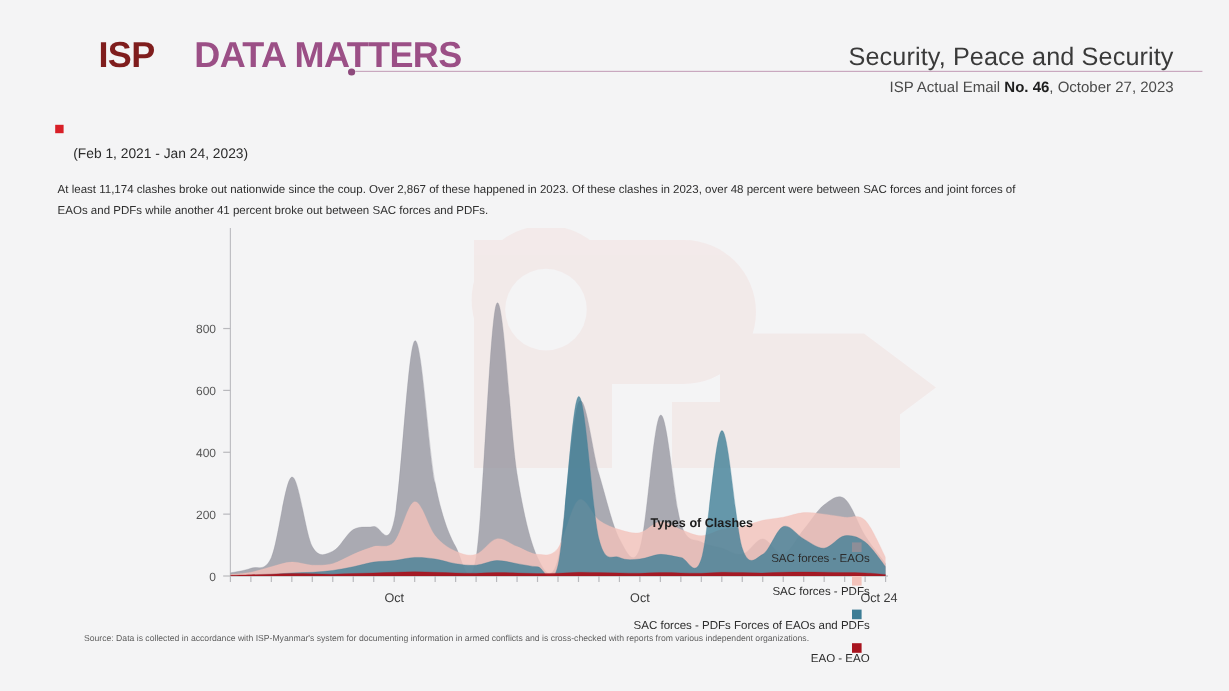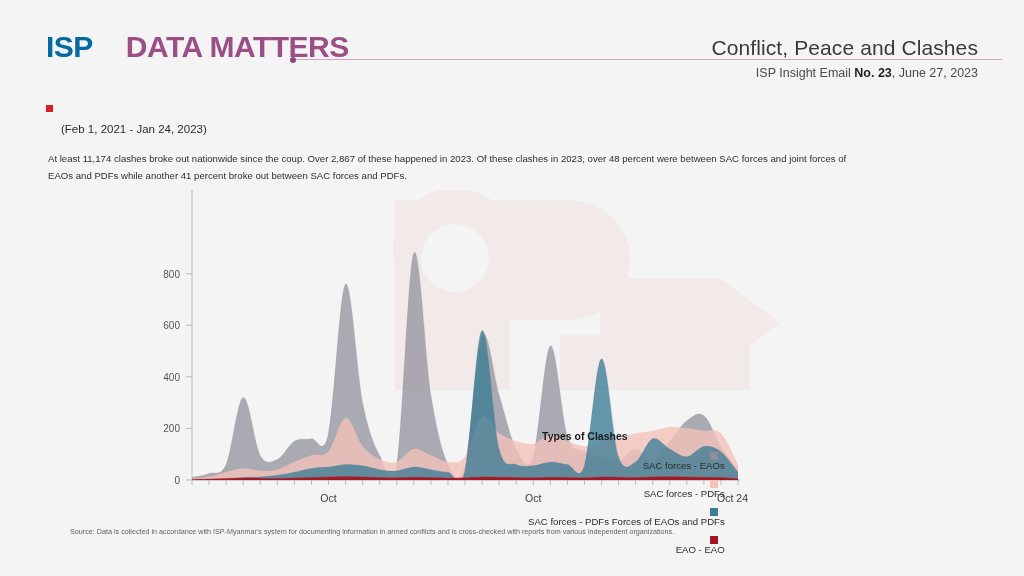--- a/index.html
+++ b/index.html
@@ -10,21 +10,21 @@
     color:#2b2b2b;
     position:relative;
     overflow:hidden;
   }
 
   
   .header { position:absolute; left:0; top:0; width:1024px; height:92px; }
 
   .brand { position:absolute; left:46px; top:32px; font-size:30px; font-weight:bold;
            letter-spacing:-0.5px; line-height:1; white-space:nowrap; }
-  .brand .isp  { color:#0369a1; font-family:"Liberation Sans", sans-serif; font-stretch:condensed; }
+  .brand .isp  { color:#7f1d1d; font-family:"Liberation Sans", sans-serif; font-stretch:condensed;margin-left:36px; }
   .brand .dm   { color:#9b4f86;margin-left:33px; }
   .brand-dot   { position:absolute; left:290px; top:57px; width:6px; height:6px;
                  border-radius:50%; background:#8e4a7c; }
   .brand-rule  { position:absolute; left:296px; top:59px; width:706px; height:1px;
                  background:#c9a8bf; }
 
   .hdr-title { position:absolute; right:46px; top:36px; font-size:21px; color:#3a3a3a;
                letter-spacing:0.1px; white-space:nowrap; }
   .hdr-sub   { position:absolute; right:46px; top:66px; font-size:12.5px; color:#4a4a4a;
                white-space:nowrap; }
@@ -59,22 +59,22 @@
 </head>
 <body>
 
 <div class="header">
   <div class="brand">
     <span class="isp">ISP</span><span class="dm">DATA MATTERS</span>
   </div>
   <div class="brand-dot"></div>
   <div class="brand-rule"></div>
 
-  <div class="hdr-title">Conflict, Peace and Clashes</div>
-  <div class="hdr-sub"><span>ISP Insight Email </span><b>No. 23</b><span>, June 27, 2023</span></div>
+  <div class="hdr-title">Security, Peace and Security</div>
+  <div class="hdr-sub"><span>ISP Actual Email </span><b>No. 46</b><span>, October 27, 2023</span></div>
 </div>
 
 <div class="h1"><span class="sq"></span></div>
 <div class="h1sub">(Feb 1, 2021 - Jan 24, 2023)</div>
 <div class="para">At least 11,174 clashes broke out nationwide since the coup. Over 2,867 of these happened in 2023. Of these clashes in 2023, over 48 percent were between SAC forces and  joint forces of EAOs and PDFs while another 41 percent broke out between SAC forces and PDFs.</div>
 
 <div class="chart-wrap">
   <svg class="chart-svg" width="1024" height="320">
     <defs>
       <clipPath id="plotclip">

